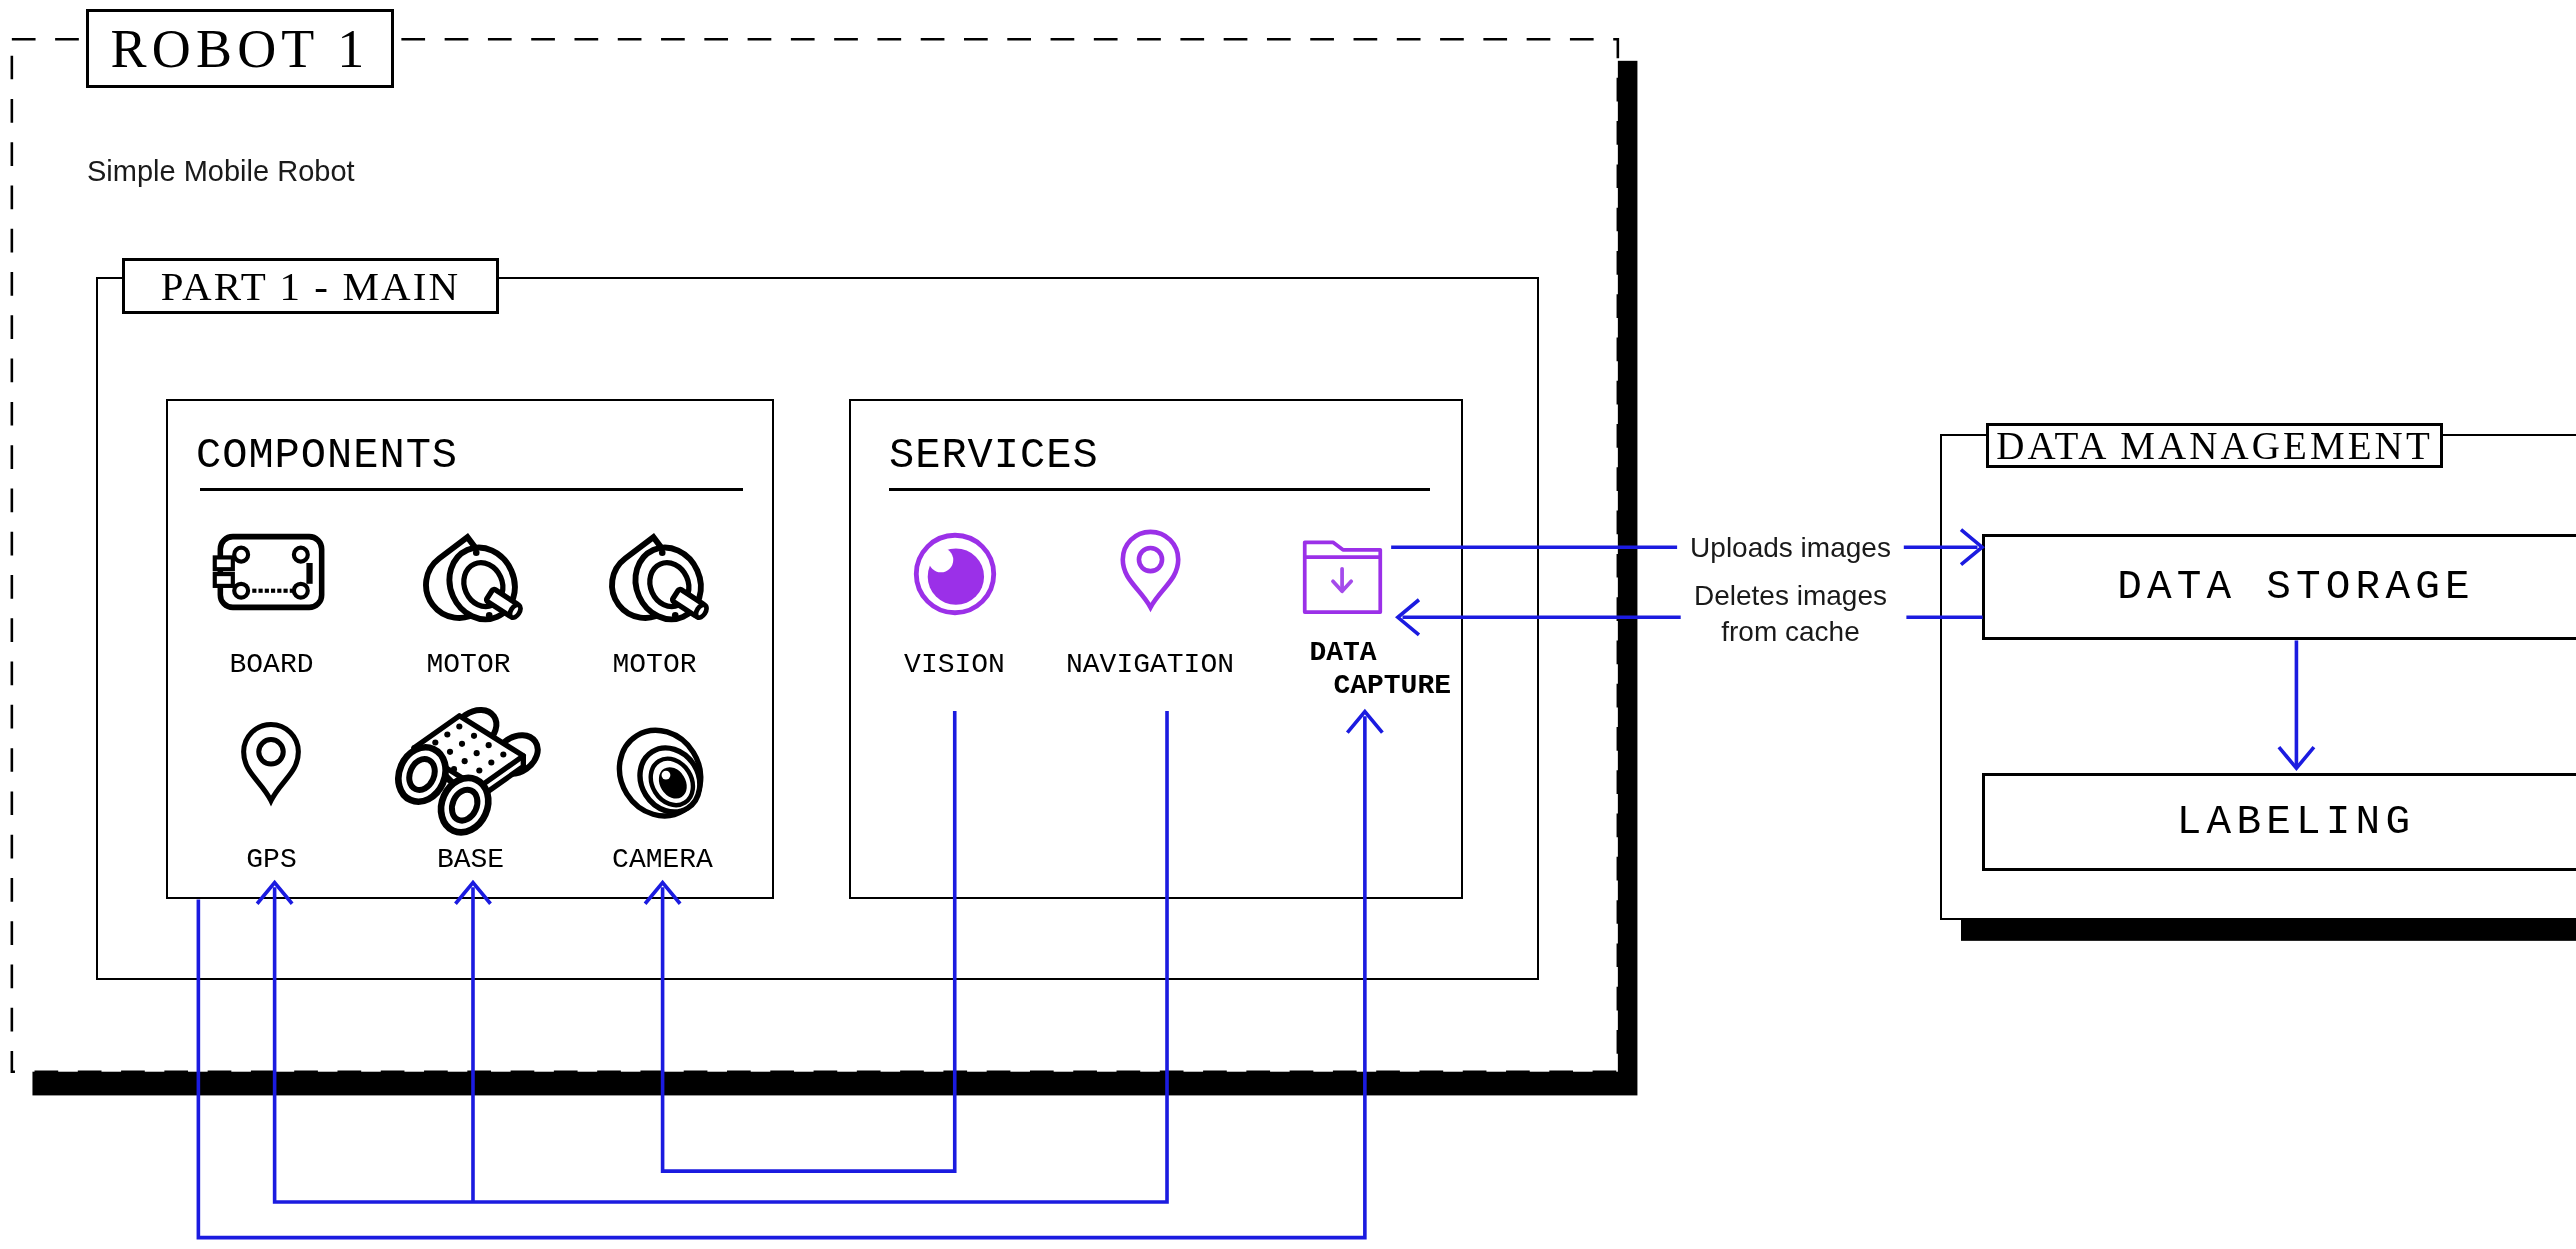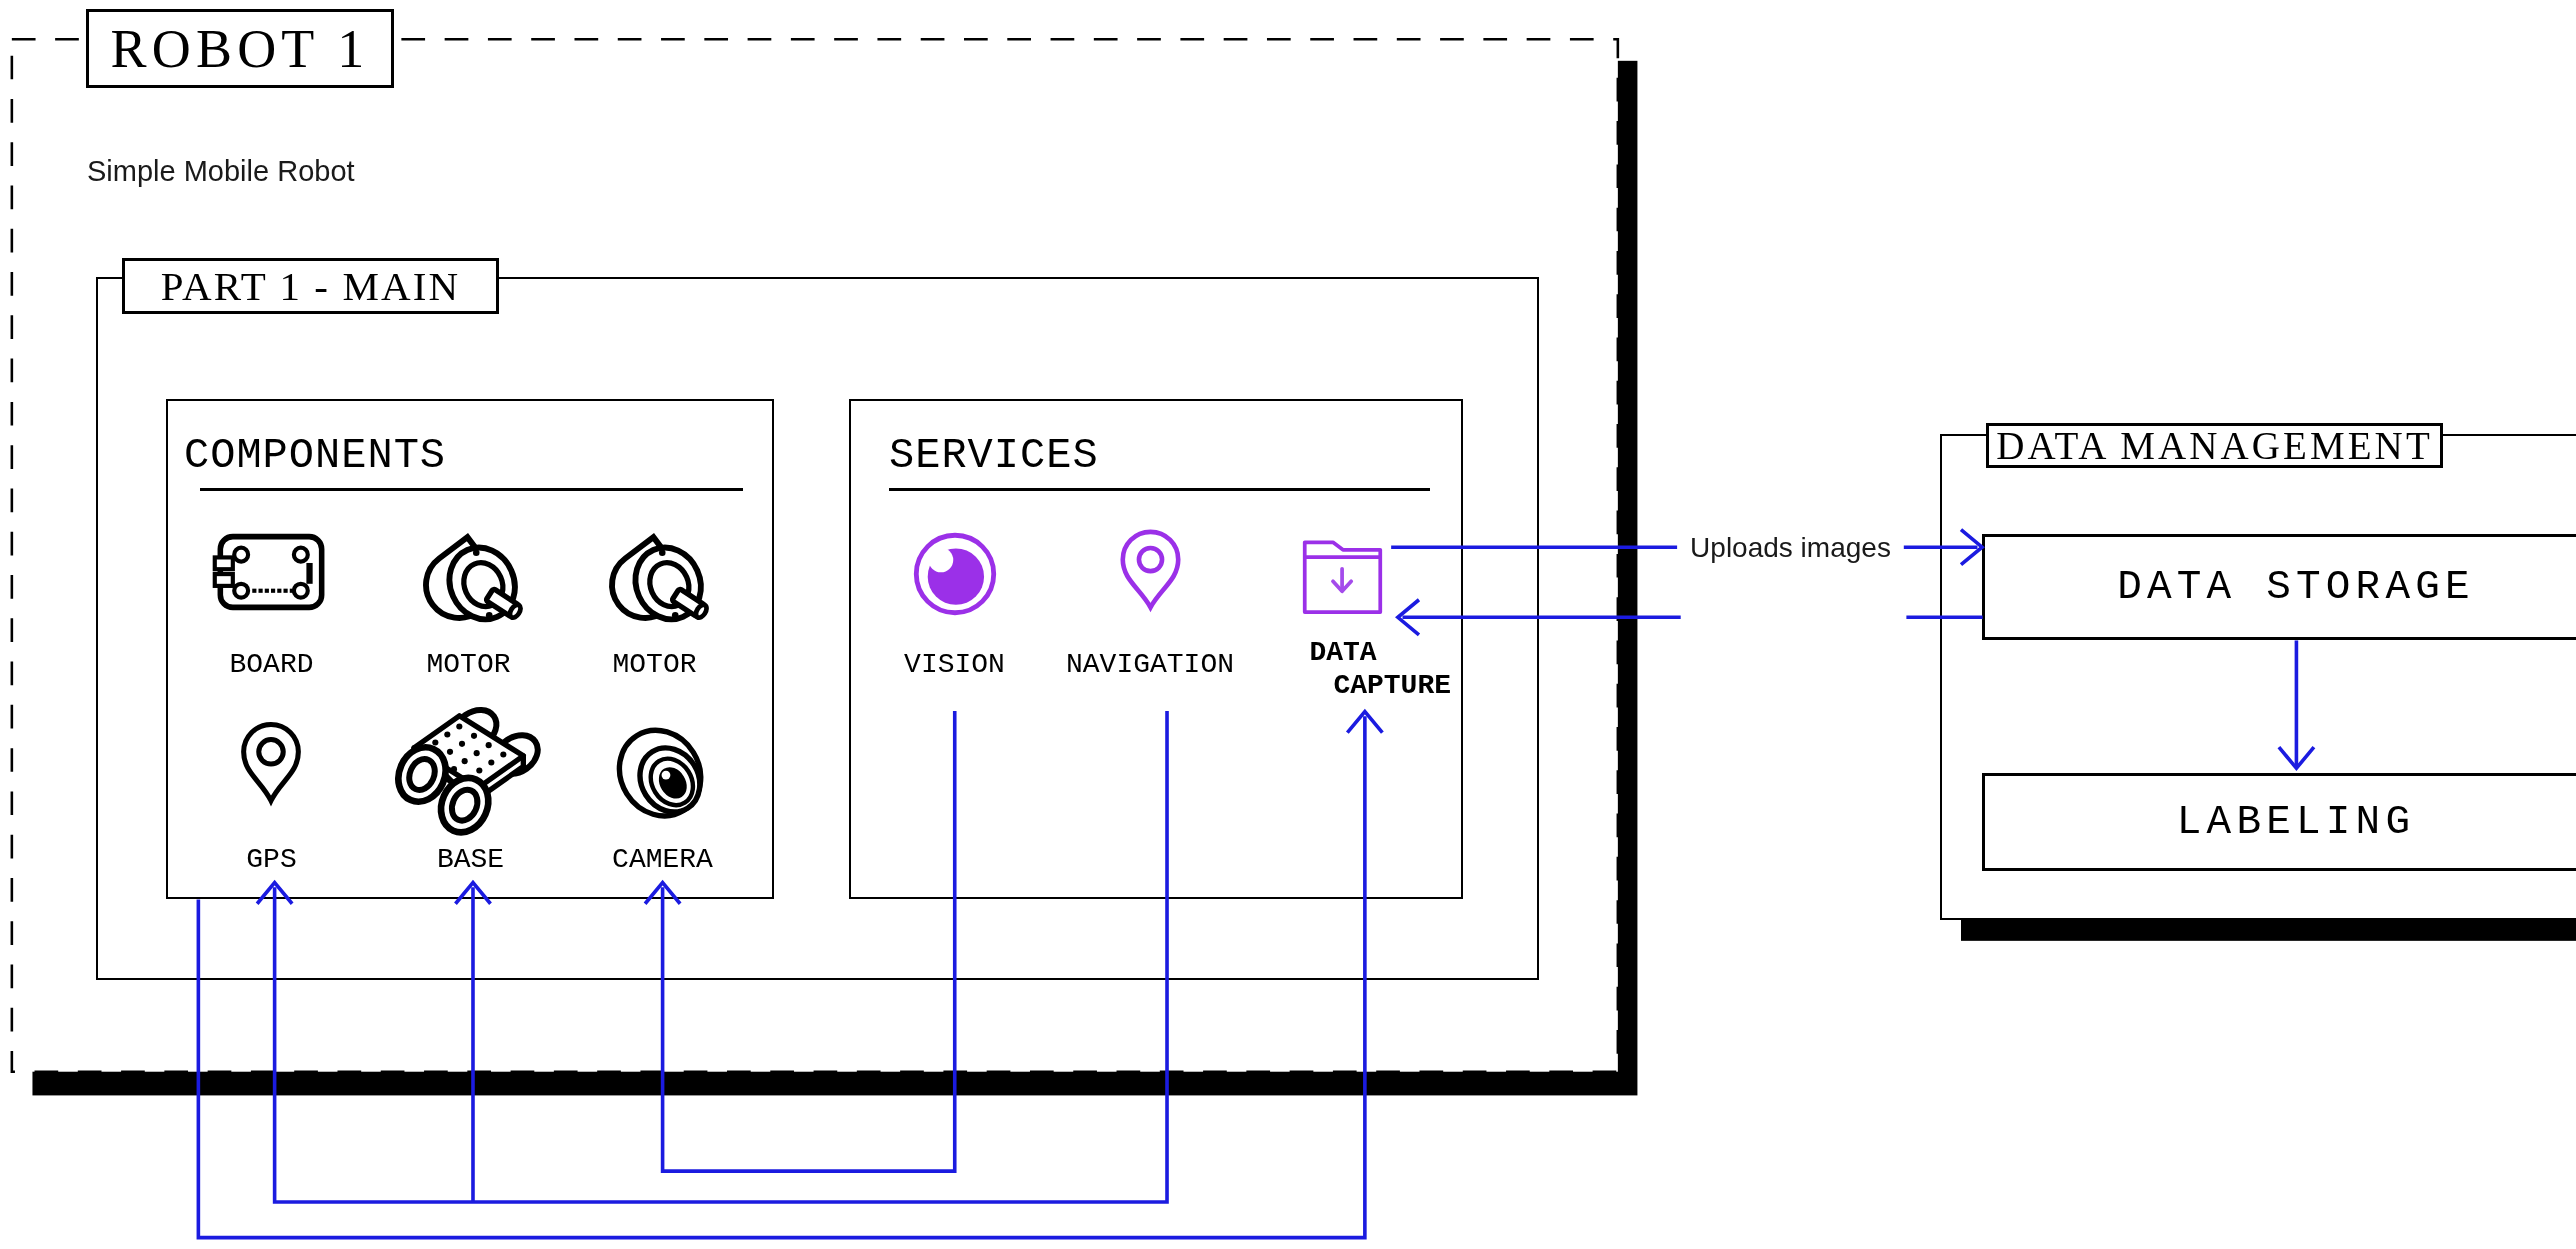--- a/index.html
+++ b/index.html
@@ -54,21 +54,21 @@
 
   
   <div class="box" style="left:96px;top:277px;width:1443px;height:703px;"></div>
   <div class="titlebox" style="left:122px;top:258px;width:377px;height:56px;font-size:41px;letter-spacing:2.1px;">
     <span>PART 1 - MAIN</span>
   </div>
 
   
   <div class="group">
     <div class="box" style="left:166px;top:399px;width:608px;height:500px;"></div>
-    <div class="sectiontitle" style="left:184px;top:432px;">COMPONENTS</div>
+    <div class="sectiontitle" style="left:196px;top:432px;">COMPONENTS</div>
     <div class="rule" style="left:200px;top:488px;width:543px;"></div>
 
     
     <div class="icon" style="left:212px;top:531px;">
       <svg width="118" height="82" viewBox="0 0 170 118" fill="none" stroke="#000">
         <rect x="12" y="8" width="146" height="102" rx="18" stroke-width="8"></rect>
         <circle cx="42" cy="34" r="10" stroke-width="6"></circle>
         <circle cx="128" cy="34" r="10" stroke-width="6"></circle>
         <circle cx="42" cy="86" r="10" stroke-width="6"></circle>
         <circle cx="128" cy="86" r="10" stroke-width="6"></circle>
@@ -263,16 +263,20 @@
       <path d="M5068 1596 H5232"></path>
       <path d="M5440 1596 H5525"></path>
       <path d="M5495 1562 L5536 1596 L5495 1630"></path>
     </g>
   </svg>
 
   
   <div class="edgelabel" style="left:1677px;top:528px;width:227px;height:39px;">
     <span>Uploads images</span>
   </div>
+  <div class="edgelabel" style="left:1677px;top:578px;width:227px;">
+    <span style="display:block;">Deletes images</span>
+    <span style="display:block;">from cache</span>
+  </div>
   
 
 </div>
 
 
 </body></html>

